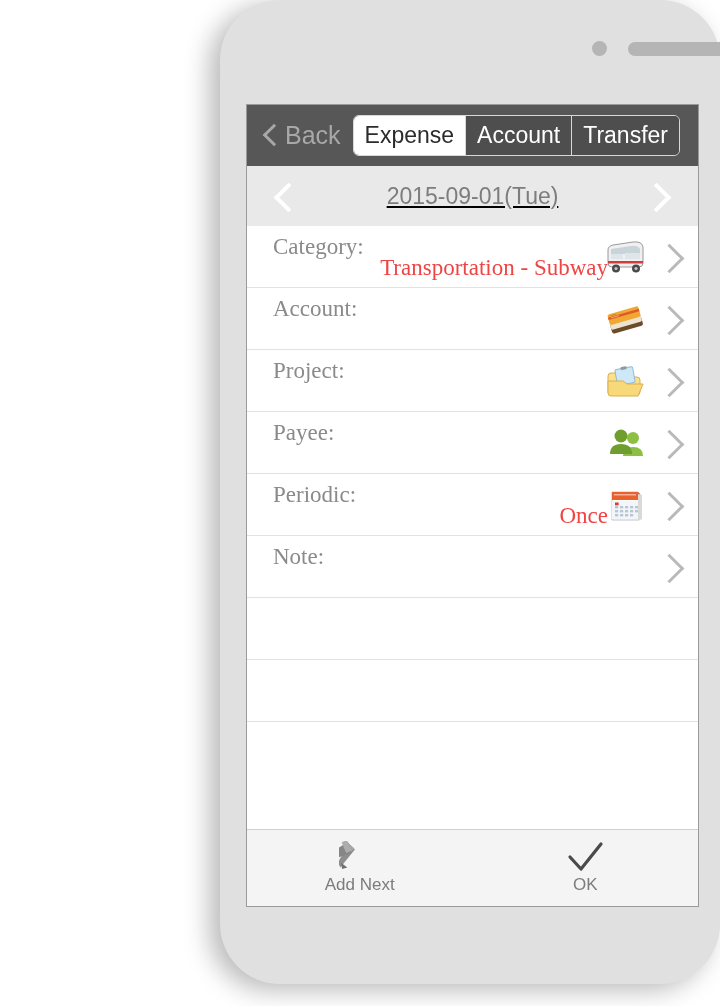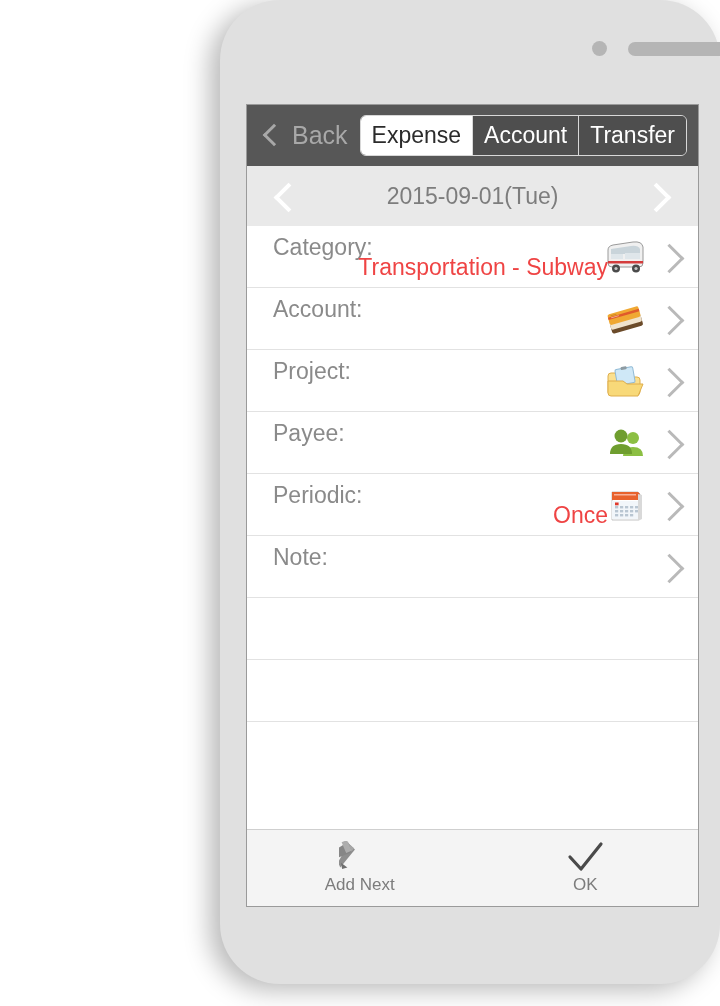--- a/index.html
+++ b/index.html
@@ -68,21 +68,21 @@
     background: #575757;
     display: flex;
     align-items: center;
     padding: 0 10px;
     flex: 0 0 auto;
     box-sizing: border-box;
   }
   #back-button {
     display: flex;
     align-items: center;
-    gap: 13px;
+    gap: 6px;
     padding: 2px 6px;
     cursor: pointer;
   }
   .chev-back {
     width: 16px;
     height: 28px;
     position: relative;
   }
   .chev-back::before {
     content: "";
@@ -170,20 +170,21 @@
   
   #date-bar {
     height: 60px;
     flex: 0 0 auto;
     background: #e9e9e9;
     display: flex;
     align-items: center;
     justify-content: space-between;
     padding: 0 26px;
     box-sizing: border-box;
+    text-decoration: underline;
   }
   .date-chev {
     width: 26px;
     height: 34px;
     position: relative;
     cursor: pointer;
     flex: 0 0 auto;
   }
   .date-chev::before {
     content: "";
@@ -207,20 +208,21 @@
     background: #ffffff;
     overflow: hidden;
   }
   .field-row {
     height: 62px;
     box-sizing: border-box;
     border-bottom: 1px solid #e2e2e2;
     position: relative;
     padding: 0 22px 0 26px;
     cursor: pointer;
+    font-family: Liberation Serif, serif;
   }
   .field-row.blank { cursor: default; }
   .row-label {
     position: absolute;
     left: 26px;
     top: 8px;
     color: #8a8a8a;
     font-size: 23px;
   }
   .row-value {

